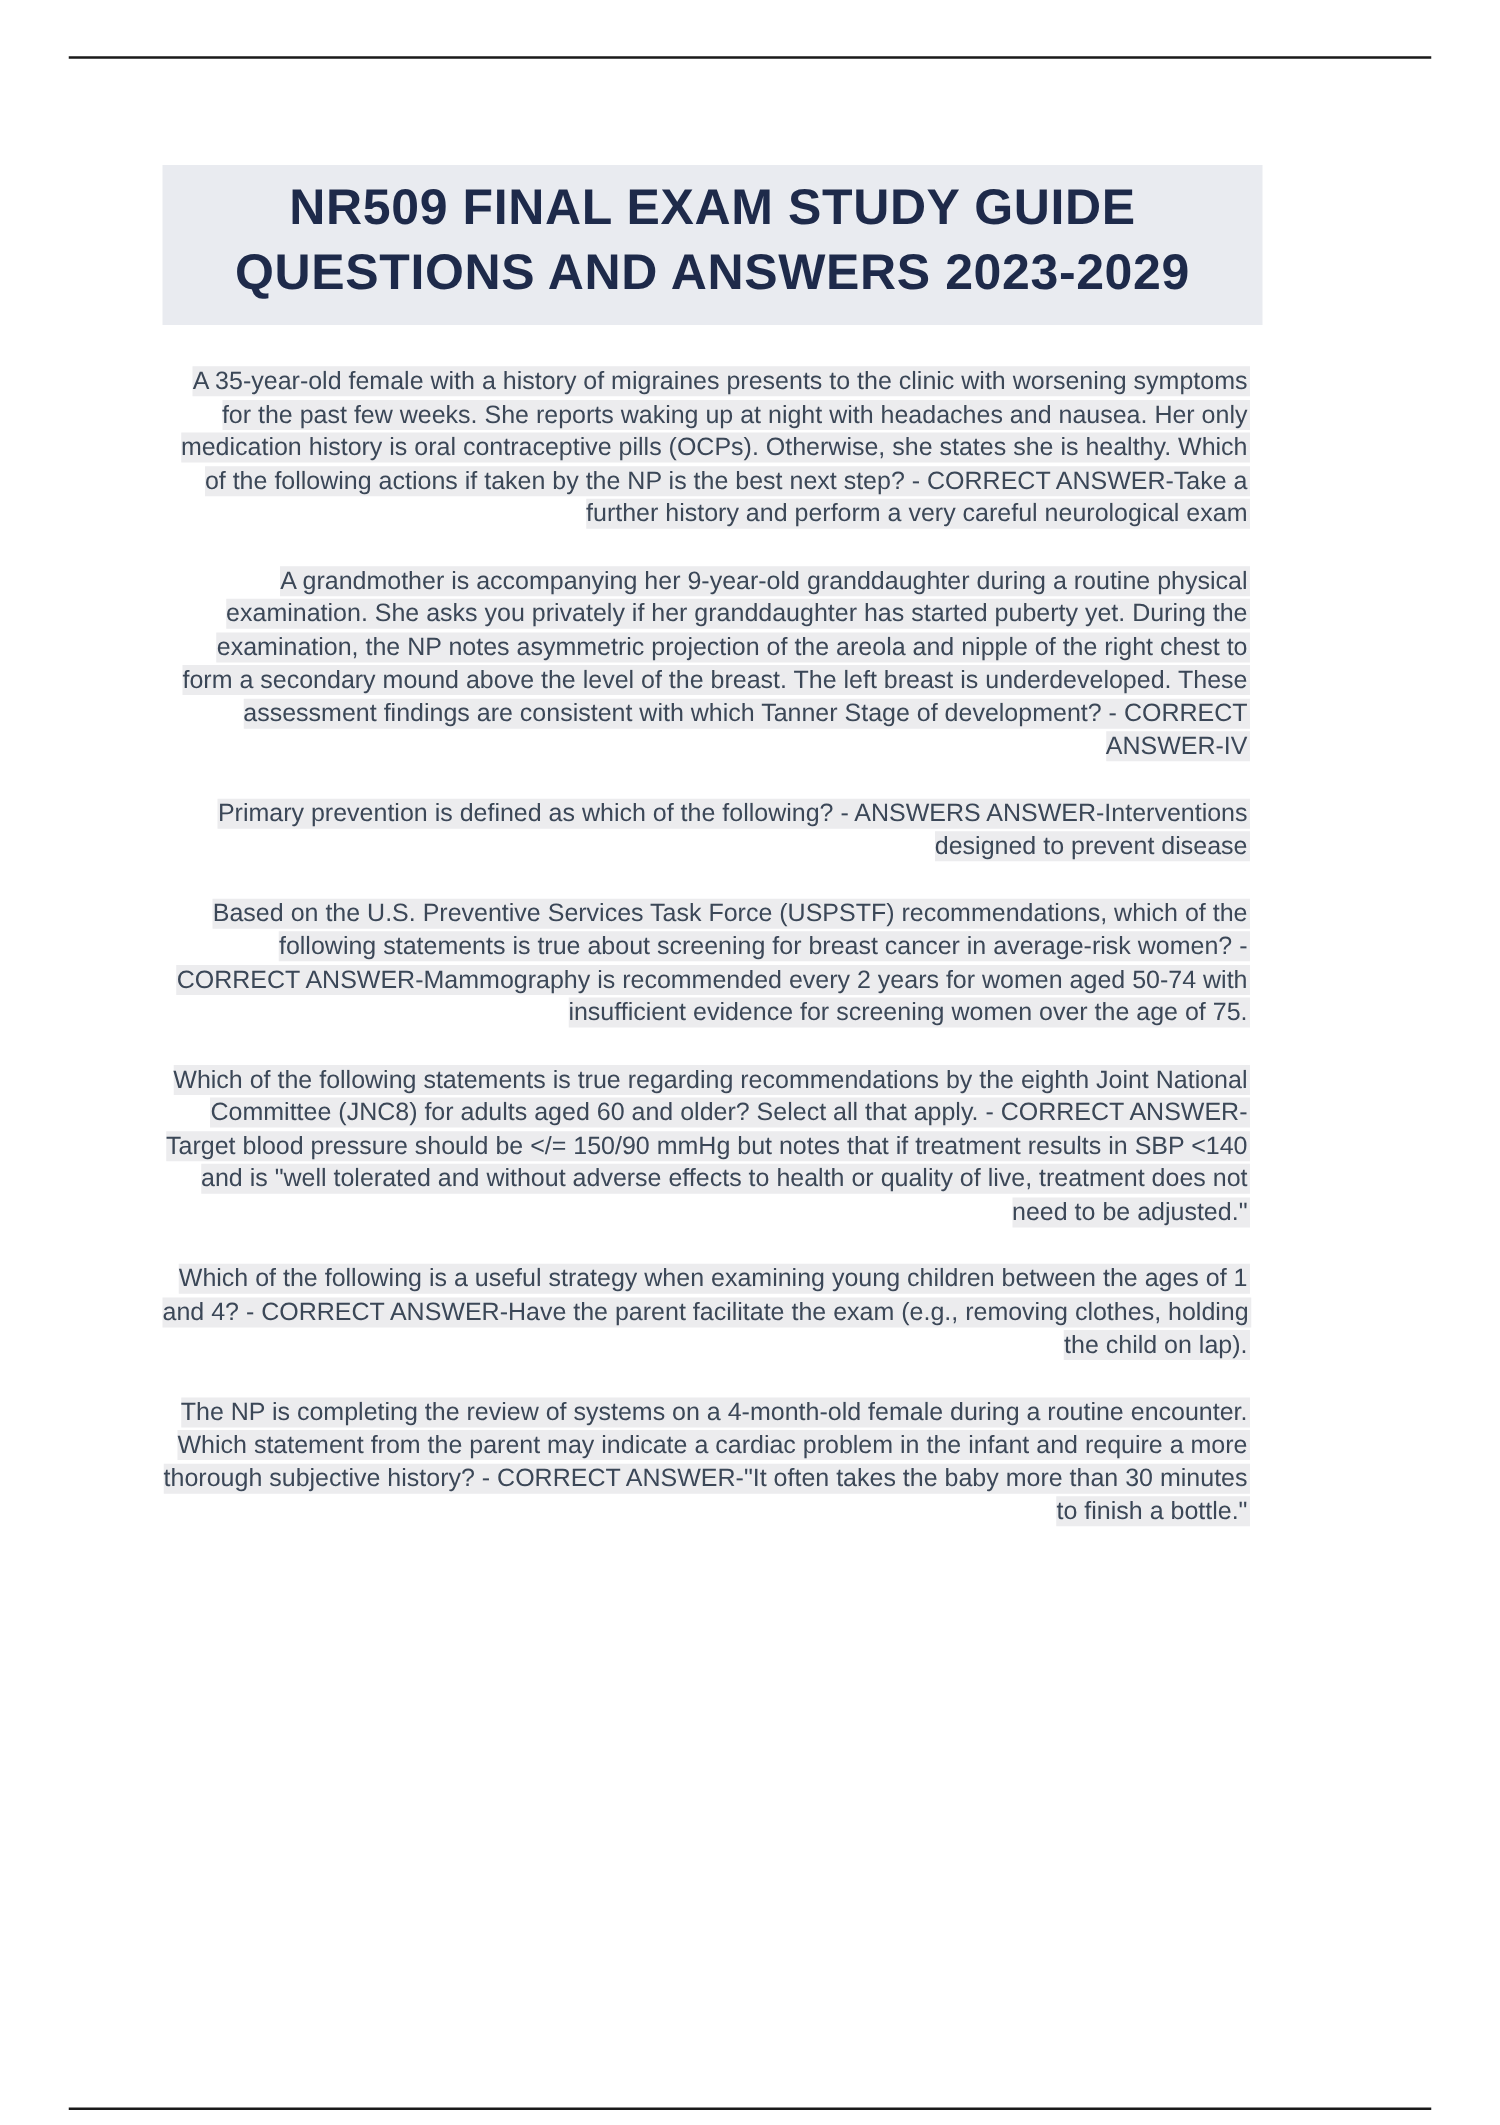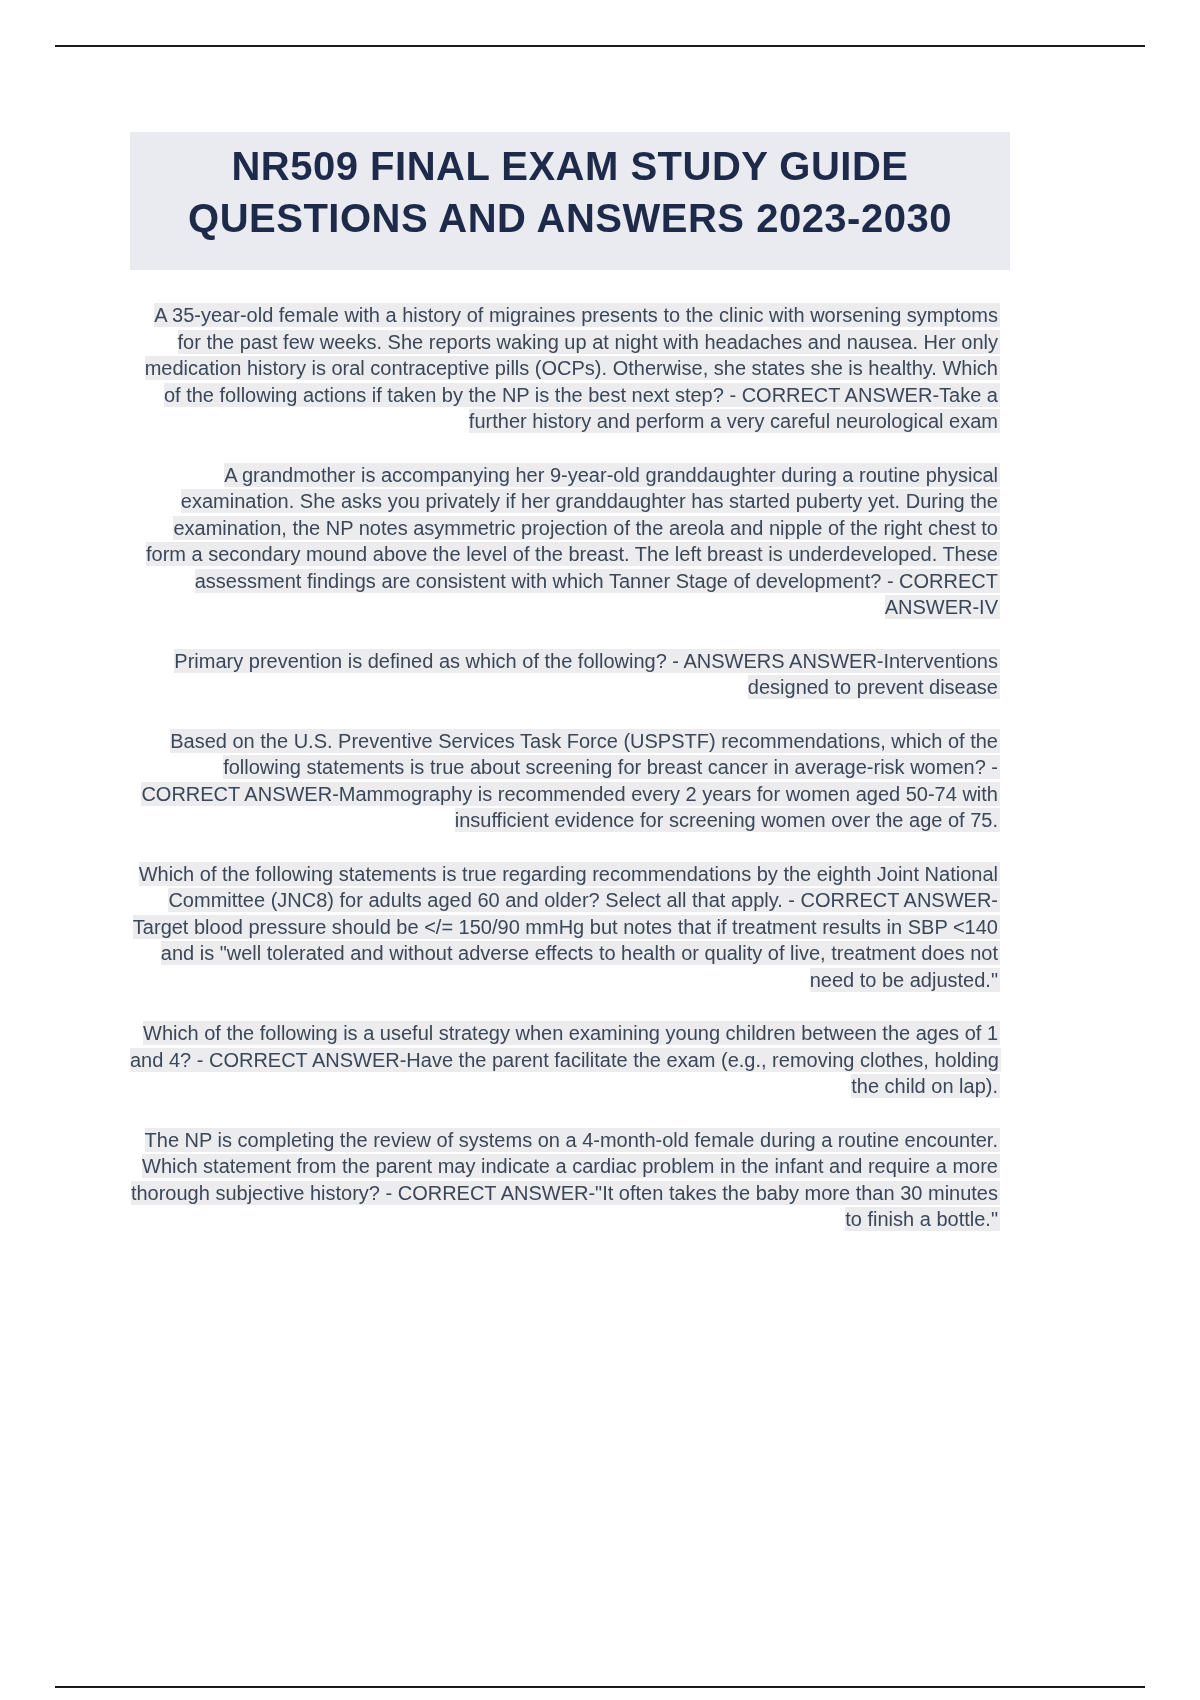--- a/index.html
+++ b/index.html
@@ -31,21 +31,21 @@
     width: 880px;
   }
   .title {
     margin: 0 0 32px 0;
     background: #e9ebf0;
     color: #1e2a4a;
     font-size: 40px;
     font-weight: bold;
     line-height: 1.3;
     text-align: center;
-    padding: 8px 4px 26px 4px;
+    padding: 8px 4px 16px 4px;
     letter-spacing: 0.5px;
   }
   .para {
     margin: 0 0 27px 0;
     font-size: 20px;
     line-height: 26.5px;
     color: #3b4757;
     width: 870px;
     text-align: right;
   }
@@ -56,21 +56,21 @@
     padding: 1px 2px 1px 0;
   }
 </style>
 </head>
 <body>
 
 <div class="page">
   <div class="rule top"></div>
 
   <div class="content">
-    <h1 class="title"><span>NR509 FINAL EXAM STUDY GUIDE</span><br><span>QUESTIONS AND ANSWERS 2023-2030</span></h1>
+    <h1 class="title"><span>NR509 FINAL EXAM STUDY GUIDE</span><br><span>QUESTIONS AND ANSWERS 2023-2029</span></h1>
 
     <p class="para"><span class="hl">A 35-year-old female with a history of migraines presents to the clinic with worsening symptoms for the past few weeks. She reports waking up at night with headaches and nausea. Her only medication history is oral contraceptive pills (OCPs). Otherwise, she states she is healthy. Which of the following actions if taken by the NP is the best next step? - CORRECT ANSWER-Take a further history and perform a very careful neurological exam</span></p>
 
     <p class="para"><span class="hl">A grandmother is accompanying her 9-year-old granddaughter during a routine physical examination. She asks you privately if her granddaughter has started puberty yet. During the examination, the NP notes asymmetric projection of the areola and nipple of the right chest to form a secondary mound above the level of the breast. The left breast is underdeveloped. These assessment findings are consistent with which Tanner Stage of development? - CORRECT ANSWER-IV</span></p>
 
     <p class="para"><span class="hl">Primary prevention is defined as which of the following? - ANSWERS ANSWER-Interventions designed to prevent disease</span></p>
 
     <p class="para"><span class="hl">Based on the U.S. Preventive Services Task Force (USPSTF) recommendations, which of the following statements is true about screening for breast cancer in average-risk women? - CORRECT ANSWER-Mammography is recommended every 2 years for women aged 50-74 with insufficient evidence for screening women over the age of 75.</span></p>
 
     <p class="para"><span class="hl">Which of the following statements is true regarding recommendations by the eighth Joint National Committee (JNC8) for adults aged 60 and older? Select all that apply. - CORRECT ANSWER-Target blood pressure should be &lt;/= 150/90 mmHg but notes that if treatment results in SBP &lt;140 and is "well tolerated and without adverse effects to health or quality of live, treatment does not need to be adjusted."</span></p>

